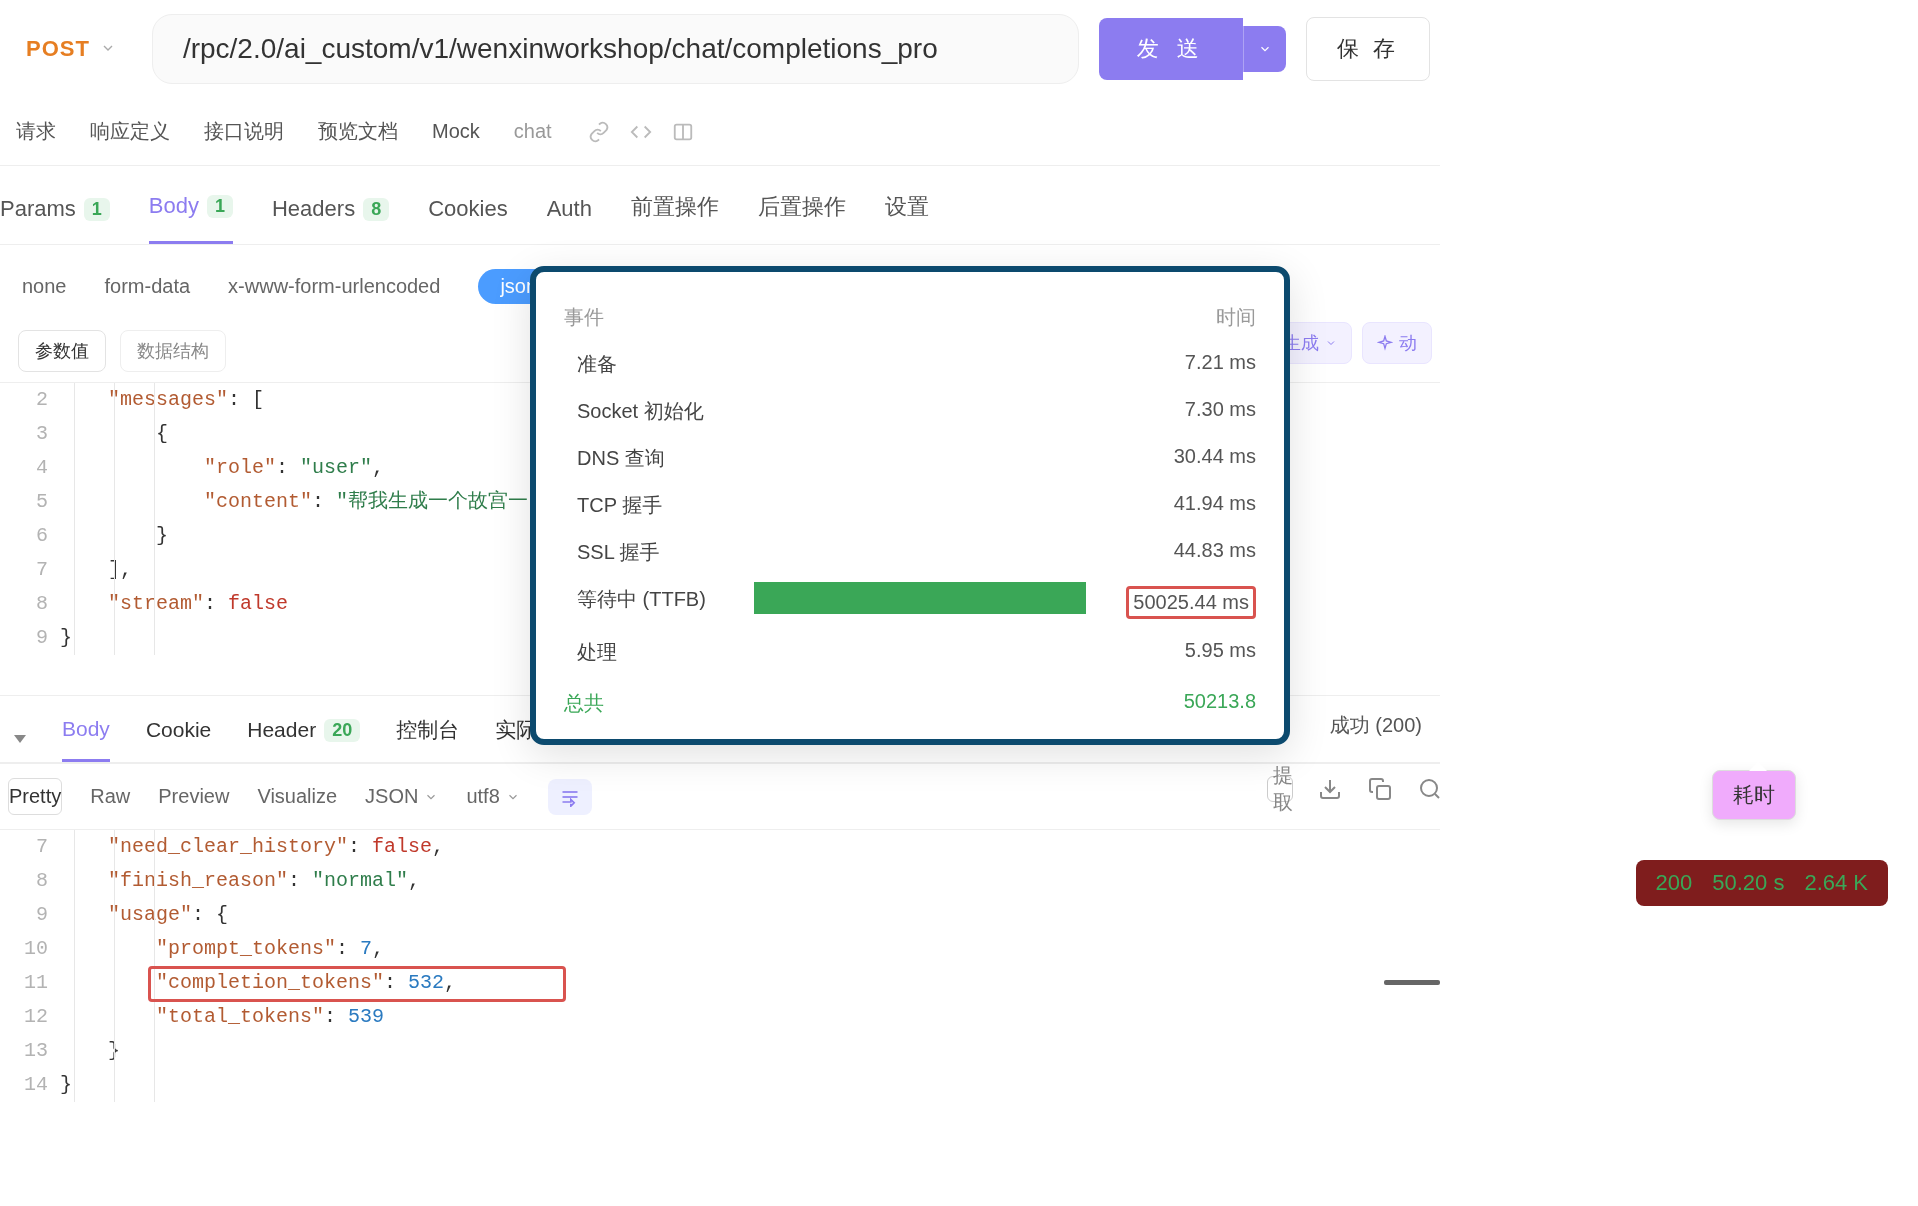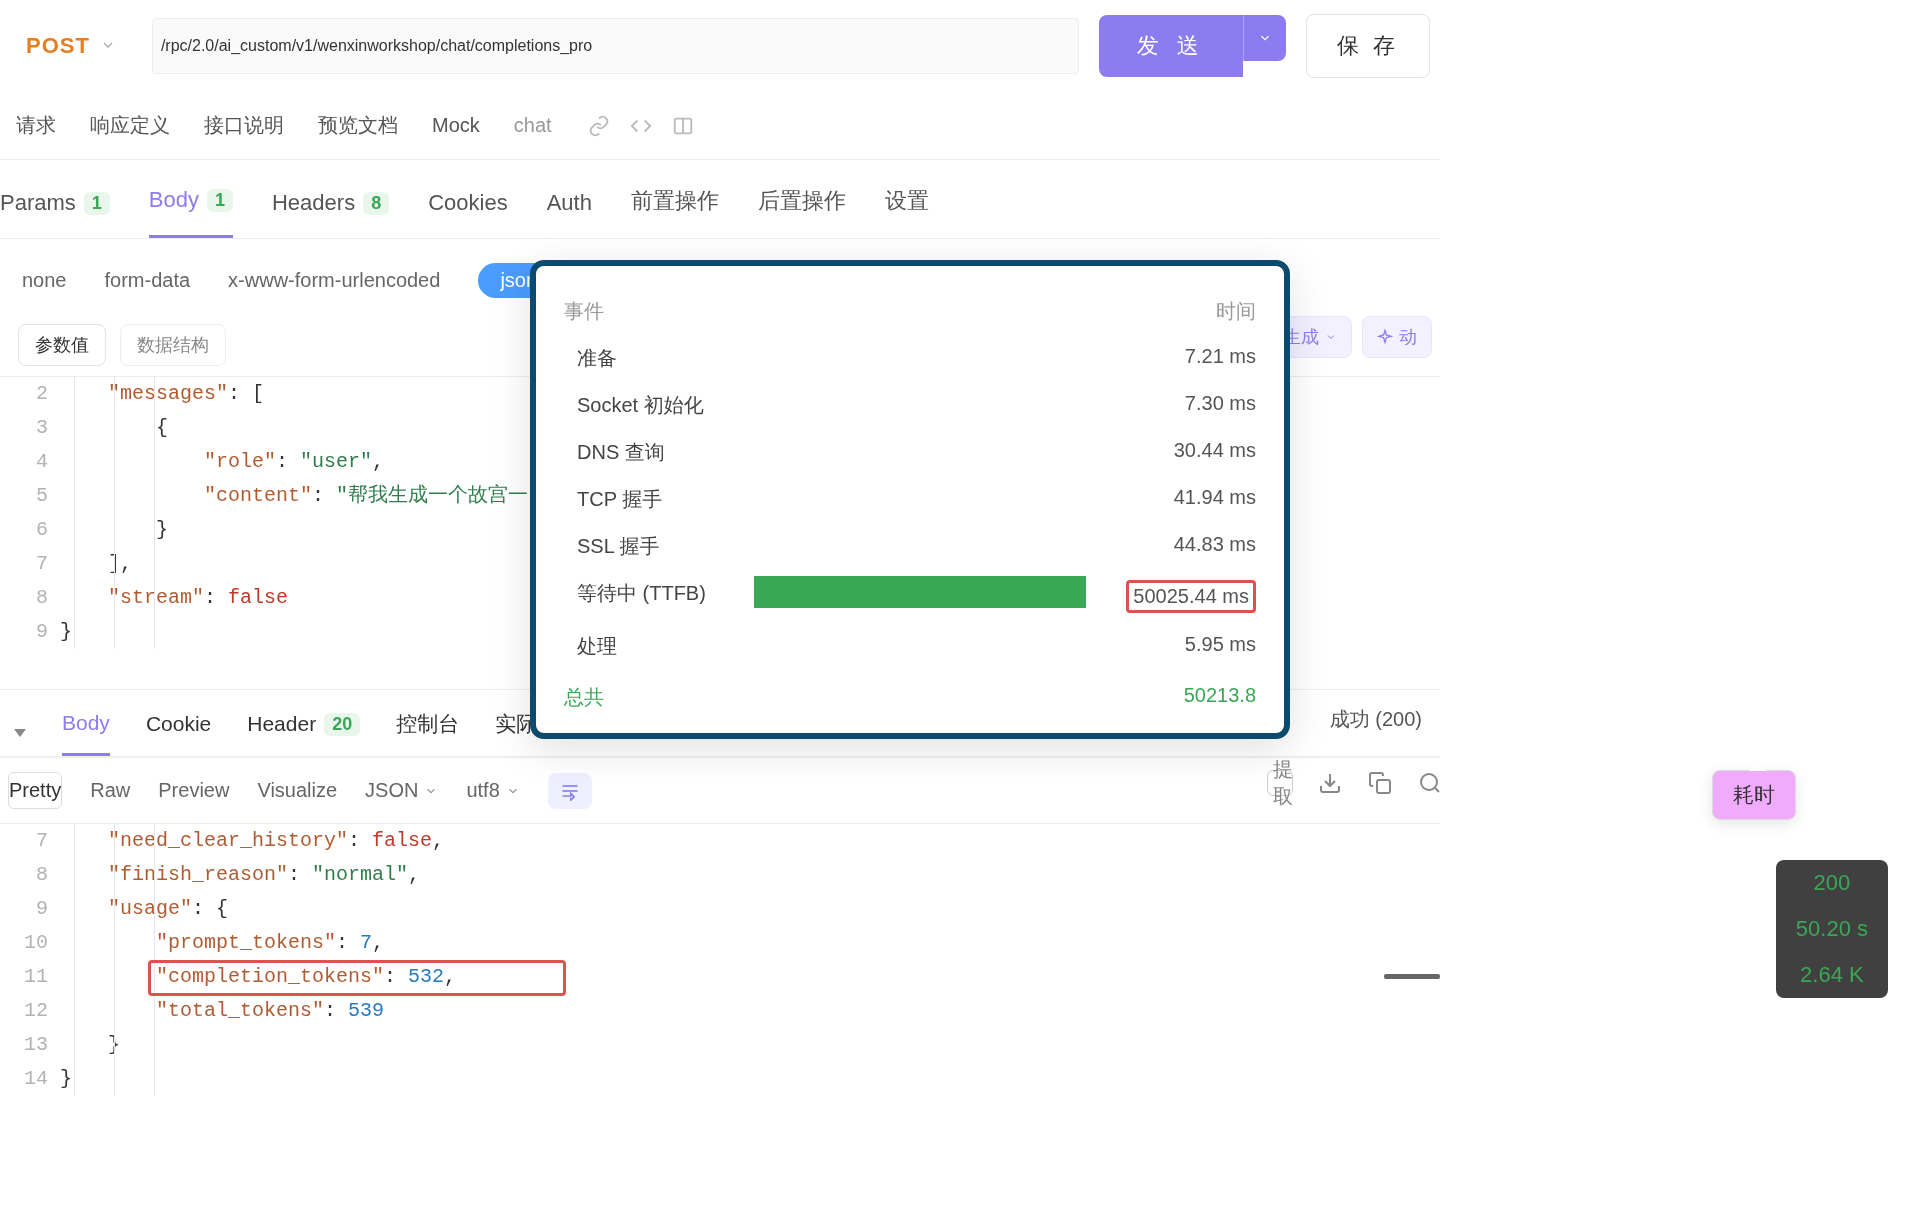--- a/index.html
+++ b/index.html
@@ -2,22 +2,22 @@
 <html><head>
 <meta charset="utf-8">
 <style>
   * { box-sizing: border-box; margin: 0; padding: 0; }
   body { font-family: -apple-system, BlinkMacSystemFont, "Segoe UI", "PingFang SC", sans-serif; font-size: 14px; color: #333; background: #fff; width: 1918px; height: 1206px; overflow: hidden; position: relative; }
 
   
   .request-bar { display: flex; align-items: center; gap: 20px; padding: 14px 10px 20px 10px; }
   .method-select { display: flex; align-items: center; gap: 10px; padding: 12px 16px; font-weight: 700; color: #e67e22; font-size: 22px; letter-spacing: 1px; cursor: pointer; }
   .chevron-down { width: 16px; height: 16px; display: inline-flex; color: #aaa; }
-  .url-input { flex: 1; border: 1px solid #eee; border-radius: 4px; padding: 18px 8px; font-size: 16px; color: #333; background: #fafafa; font-family: inherit; }
-  .primary-btn { display: flex; align-items: flex-start; border-radius: 11px; }
+  .url-input { flex: 1; border: 1px solid #eee; border-radius: 20px; padding: 18px 30px; font-size: 28px; color: #333; background: #fafafa; font-family: inherit; }
+  .primary-btn { display: flex; align-items: center; border-radius: 11px; }
   .send-btn { background: #8c7cf0; color: #fff; border: none; padding: 16px 38px; font-size: 22px; border-radius: 8px 0 0 8px; cursor: pointer; letter-spacing: 6px; }
   .send-dd { background: #8c7cf0; border-left: 1px solid rgba(255,255,255,0.3); color: #fff; border-top:none;border-right:none;border-bottom:none; padding: 16px 14px; font-size: 18px; border-radius: 0 8px 8px 0; cursor: pointer; }
   .save-btn { background: #fff; border: 1px solid #e3e3e3; padding: 16px 30px; font-size: 22px; border-radius: 8px; cursor: pointer; color: #333; letter-spacing: 4px; }
 
   
   .tabs-row { display: flex; align-items: center; gap: 30px; padding: 10px 14px 16px; border-bottom: 1px solid #eee; font-size: 20px; color: #555; }
   .tabs-row .tab { cursor: pointer; padding: 4px 2px; }
   .tabs-row .icon-group { display: flex; gap: 20px; color: #bbb; margin-left: 4px; }
   .tabs-row .icon { width: 22px; height: 22px; cursor: pointer; }
 
@@ -79,21 +79,21 @@
   
   .pretty-bar { display:flex; align-items:center; gap:28px; padding: 14px 8px; border-top: 1px solid #eee; font-size: 20px; color:#666; position: relative; }
   .pretty-bar .pt { cursor: pointer; }
   .pretty-bar .pt.framed { border:1px solid #ddd; border-radius:6px; padding:6px 0; color:#333; }
   .pretty-bar .sel { display:flex; align-items:center; gap:6px; cursor:pointer; }
   .pretty-bar .actbtn { background:#eef0ff; border-radius:8px; padding:8px 12px; cursor:pointer; color:#8c7cf0; }
   .pretty-right-icons { position:absolute; right:-3px; top:12px; display:flex; gap:24px; align-items:center; color:#888;}
   .pretty-right-icons .icn { width:26px; height:26px; cursor:pointer; display:flex; align-items:center; justify-content:center; }
 
   
-  .resp-status { position: fixed; right: 30px; top: 860px; display:flex; align-items:center; gap:20px; background:#404040; border-radius:8px; padding:10px 20px; font-size:22px;flex-direction:column; }
+  .resp-status { position: fixed; right: 30px; top: 860px; display:flex; align-items:center; gap:20px; background:#7f1d1d; border-radius:8px; padding:10px 20px; font-size:22px; }
   .resp-status .code200 { color:#3aa757; font-weight:400; }
   .resp-status .t { color:#3aa757; }
   .resp-status .sz { color:#3aa757; }
 
   
   .resp-code-wrap { position: relative; border-top:1px solid #eee; }
   .red-hl { position: absolute; border: 3px solid #d9534f; border-radius: 4px; }
 
   .resp-divider { position:absolute; right:0; top:0; width:6px; height:100%; background:transparent; }
   .resp-divider .minimark { position:absolute; right:0; width:56px; height:5px; background:#666; top:55%; border-radius:2px; }

